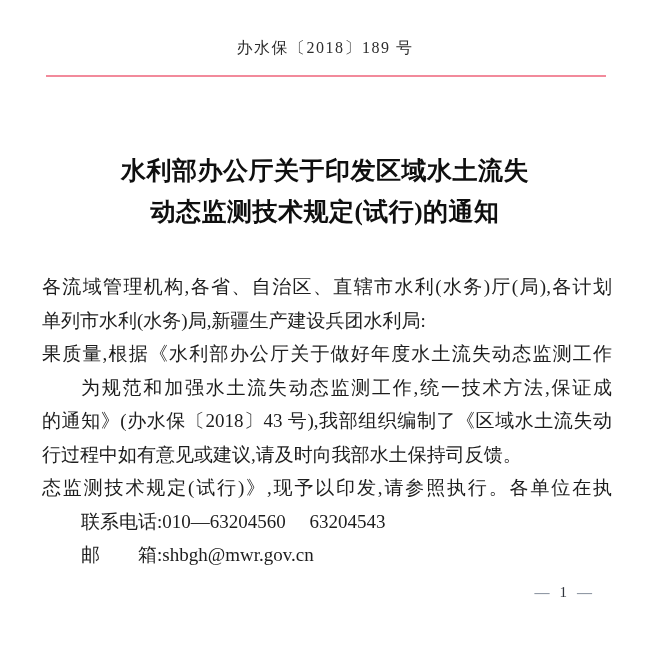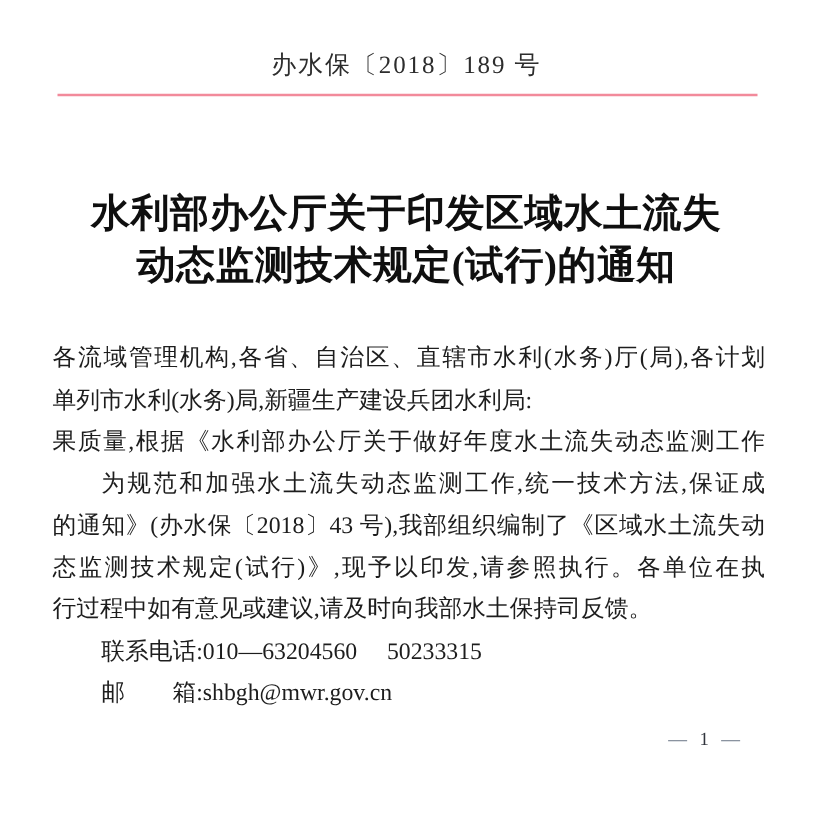--- a/index.html
+++ b/index.html
@@ -15,40 +15,40 @@
     overflow: hidden;
     font-family: "Liberation Serif", "DejaVu Serif", serif;
     color: #1d1d1d;
   }
   .doc-number {
     position: absolute;
     top: 38px;
     left: 0;
     width: 650px;
     text-align: center;
-    font-size: 20px;
+    font-size: 16px;
     letter-spacing: 1.5px;
     color: #2d2d2d;
   }
   .red-line {
     position: absolute;
     top: 75px;
     left: 46px;
     width: 560px;
     height: 2px;
     background: #f28a9b;
   }
   .title {
     position: absolute;
     top: 150px;
     left: 0;
     width: 650px;
     margin: 0;
     text-align: center;
-    font-size: 31px;
+    font-size: 25px;
     font-weight: bold;
     line-height: 41px;
     color: #0f0f0f;
     letter-spacing: 0.5px;
   }
   .title-line {
     display: block;
   }
   .body {
     position: absolute;
@@ -102,23 +102,23 @@
     <span class="title-line">水利部办公厅关于印发区域水土流失</span>
     <span class="title-line">动态监测技术规定(试行)的通知</span>
   </h1>
 
   <div class="body">
       <div class="body-line justify">各流域管理机构,各省、自治区、直辖市水利(水务)厅(局),各计划</div>
       <div class="body-line nojust">单列市水利(水务)局,新疆生产建设兵团水利局:</div>
       <div class="body-line justify">果质量,根据《水利部办公厅关于做好年度水土流失动态监测工作</div>
       <div class="body-line justify indent">为规范和加强水土流失动态监测工作,统一技术方法,保证成</div>
       <div class="body-line justify">的通知》(办水保〔2018〕43 号),我部组织编制了《区域水土流失动</div>
+      <div class="body-line nojust">行过程中如有意见或建议,请及时向我部水土保持司反馈。</div>
       <div class="body-line justify">态监测技术规定(试行)》,现予以印发,请参照执行。各单位在执</div>
-      <div class="body-line nojust">行过程中如有意见或建议,请及时向我部水土保持司反馈。</div>
-      <div class="body-line nojust indent">联系电话:010—63204560　 50233315</div>
+      <div class="body-line nojust indent">联系电话:010—63204560　 63204543</div>
       <div class="body-line nojust indent">邮　　箱:shbgh@mwr.gov.cn</div>
     </div>
 
   <div class="page-footer">
     <span class="dash">—</span><span class="num">1</span><span class="dash">—</span>
   </div>
 
 </div>
 
 </body></html>

